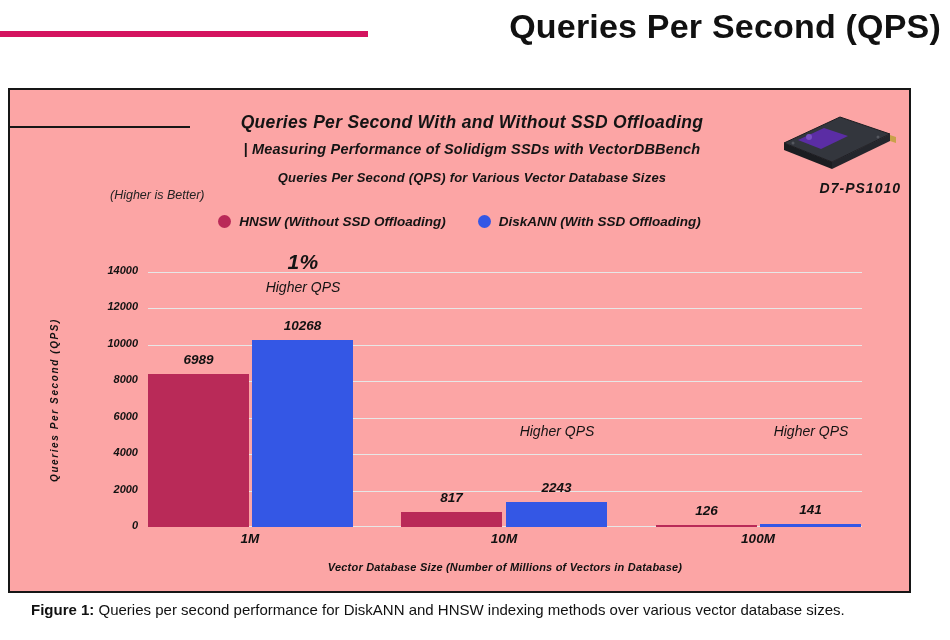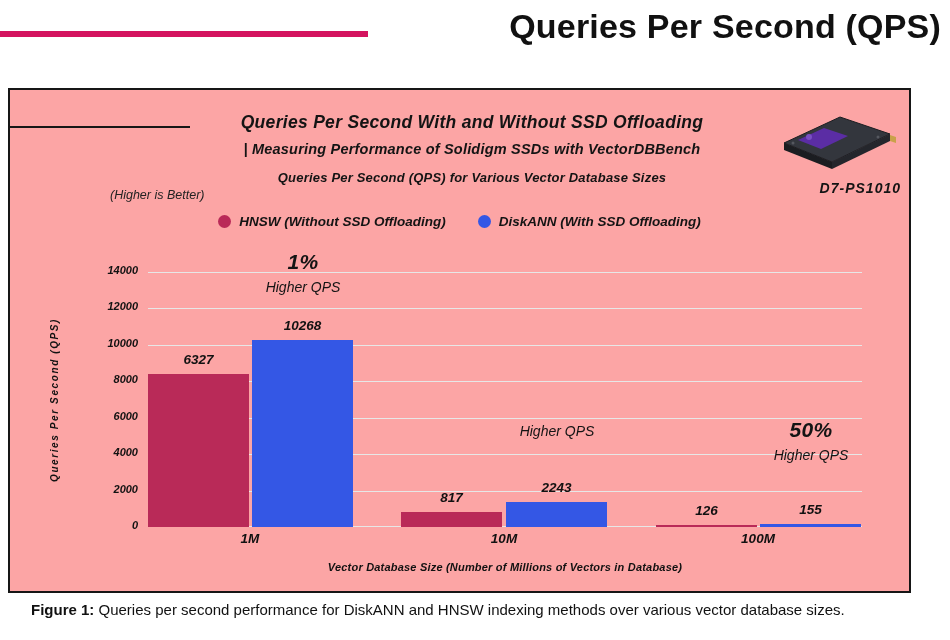--- a/index.html
+++ b/index.html
@@ -128,43 +128,42 @@
     <div class="gridline" style="top:218.6px"></div>
     <div class="gridline" style="top:254px"></div>
 
     <div class="bar" style="left: 0px; height: 153.1px; background: rgb(185, 42, 88);"></div>
     <div class="bar" style="left: 104px; height: 187px; background: rgb(52, 87, 229);"></div>
     <div class="bar" style="left: 253px; height: 14.9px; background: rgb(185, 42, 88);"></div>
     <div class="bar" style="left: 358px; height: 25px; background: rgb(52, 87, 229);"></div>
     <div class="bar" style="left: 508px; height: 2.3px; background: rgb(185, 42, 88);"></div>
     <div class="bar" style="left: 612px; height: 3.4px; background: rgb(52, 87, 229);"></div>
 
-    <div class="bar-value" style="left: 0px; top: 79.9px;">6327</div>
+    <div class="bar-value" style="left: 0px; top: 79.9px;">6989</div>
     <div class="bar-value" style="left: 104px; top: 46px;">10268</div>
     <div class="bar-value" style="left: 253px; top: 218.1px;">817</div>
     <div class="bar-value" style="left: 358px; top: 208px;">2243</div>
     <div class="bar-value" style="left: 508px; top: 230.7px;">126</div>
-    <div class="bar-value" style="left: 612px; top: 229.6px;">155</div>
+    <div class="bar-value" style="left: 612px; top: 229.6px;">141</div>
   </div>
 
   <div class="xtick" style="left:190px">1M</div>
   <div class="xtick" style="left:444px">10M</div>
   <div class="xtick" style="left:698px">100M</div>
 
   <div class="xaxis-title">Vector Database Size (Number of Millions of Vectors in Database)</div>
 
   <div class="annot annot-1">
     <div class="pct">1%</div>
     <div class="lbl">Higher QPS</div>
   </div>
   <div class="annot annot-2">
     <div class="lbl">Higher QPS</div>
   </div>
   <div class="annot annot-3">
-    <div class="pct">50%</div>
     <div class="lbl">Higher QPS</div>
   </div>
 
 </div>
 
 <div class="caption">
   <b>Figure 1:</b><span> Queries per second performance for DiskANN and HNSW indexing methods over various vector database sizes.</span>
 </div>
 
 </body></html>

